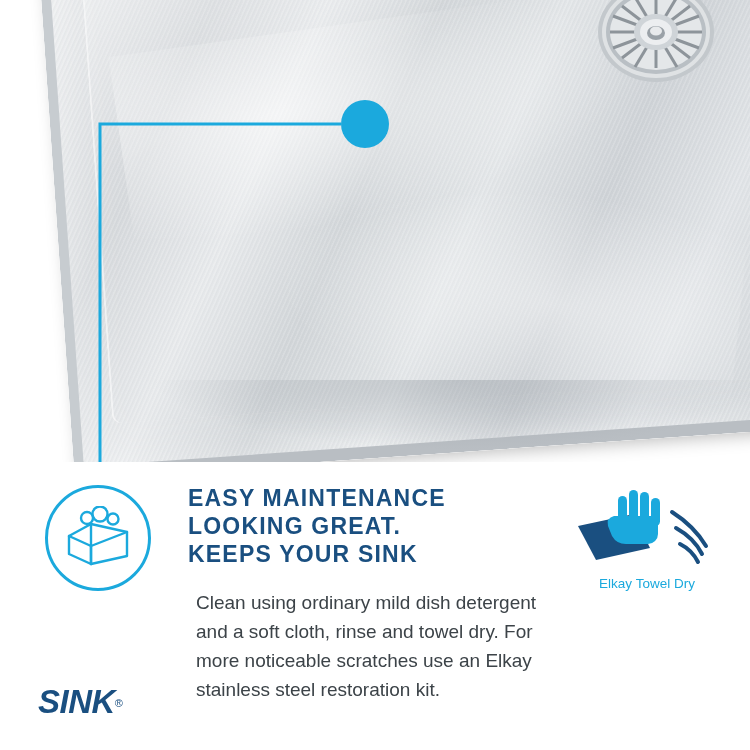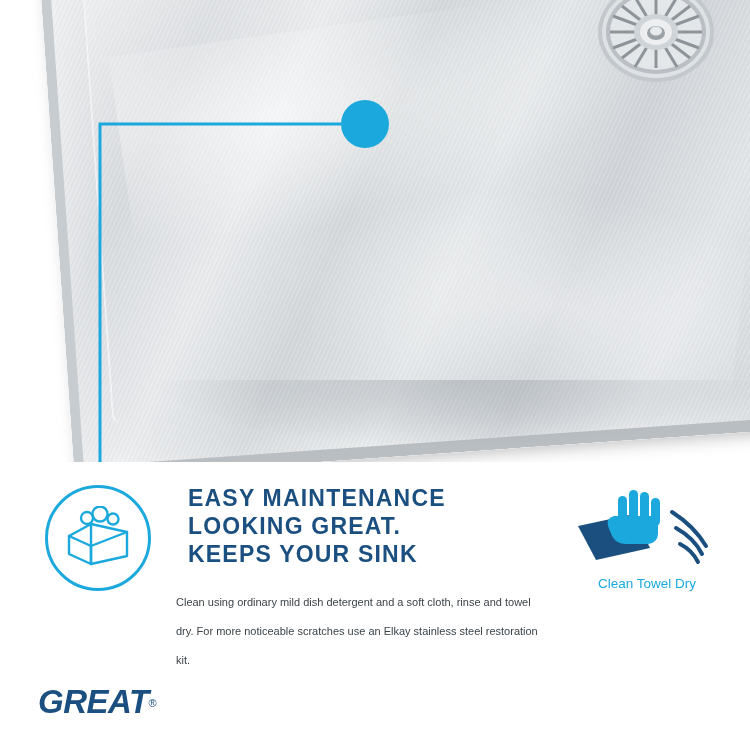--- a/index.html
+++ b/index.html
@@ -179,25 +179,25 @@
     width: 330px;
     color: #1a4f80;
     font-weight: bold;
     font-size: 23px;
     line-height: 28px;
     letter-spacing: 1.2px;
     text-transform: uppercase;
   }
   .body-copy {
     position: absolute;
-    left: 176px;
+    left: 196px;
     top: 126px;
     width: 375px;
     color: #3c4348;
-    font-size: 11px;
+    font-size: 19px;
     line-height: 29px;
   }
   .wipe-block {
     position: absolute;
     left: 562px;
     top: 28px;
     width: 170px;
     text-align: center;
   }
   .wipe-icon {
@@ -317,21 +317,21 @@
             <path d="M42 26 q-8 2 -6 10 l4 10 a16 16 0 0 0 14 8 h22 a10 10 0 0 0 10 -10 V26 Z"></path>
           </g>
 
           <g fill="none" stroke="#1a4f80" stroke-width="4" stroke-linecap="round">
             <path d="M100 22 q22 14 34 34"></path>
             <path d="M104 38 q18 10 26 26"></path>
             <path d="M108 54 q12 6 18 18"></path>
           </g>
         </svg>
       </div>
-      <div class="wipe-caption">Clean Towel Dry</div>
+      <div class="wipe-caption">Elkay Towel Dry</div>
     </div>
   </div>
 
   <div class="logo">
-    <span class="logo-text">GREAT</span><span class="logo-reg" style="color:#1a4f80;">®</span>
+    <span class="logo-text">SINK</span><span class="logo-reg" style="color:#1a4f80;">®</span>
   </div>
 
 </div>
 
 </body></html>

